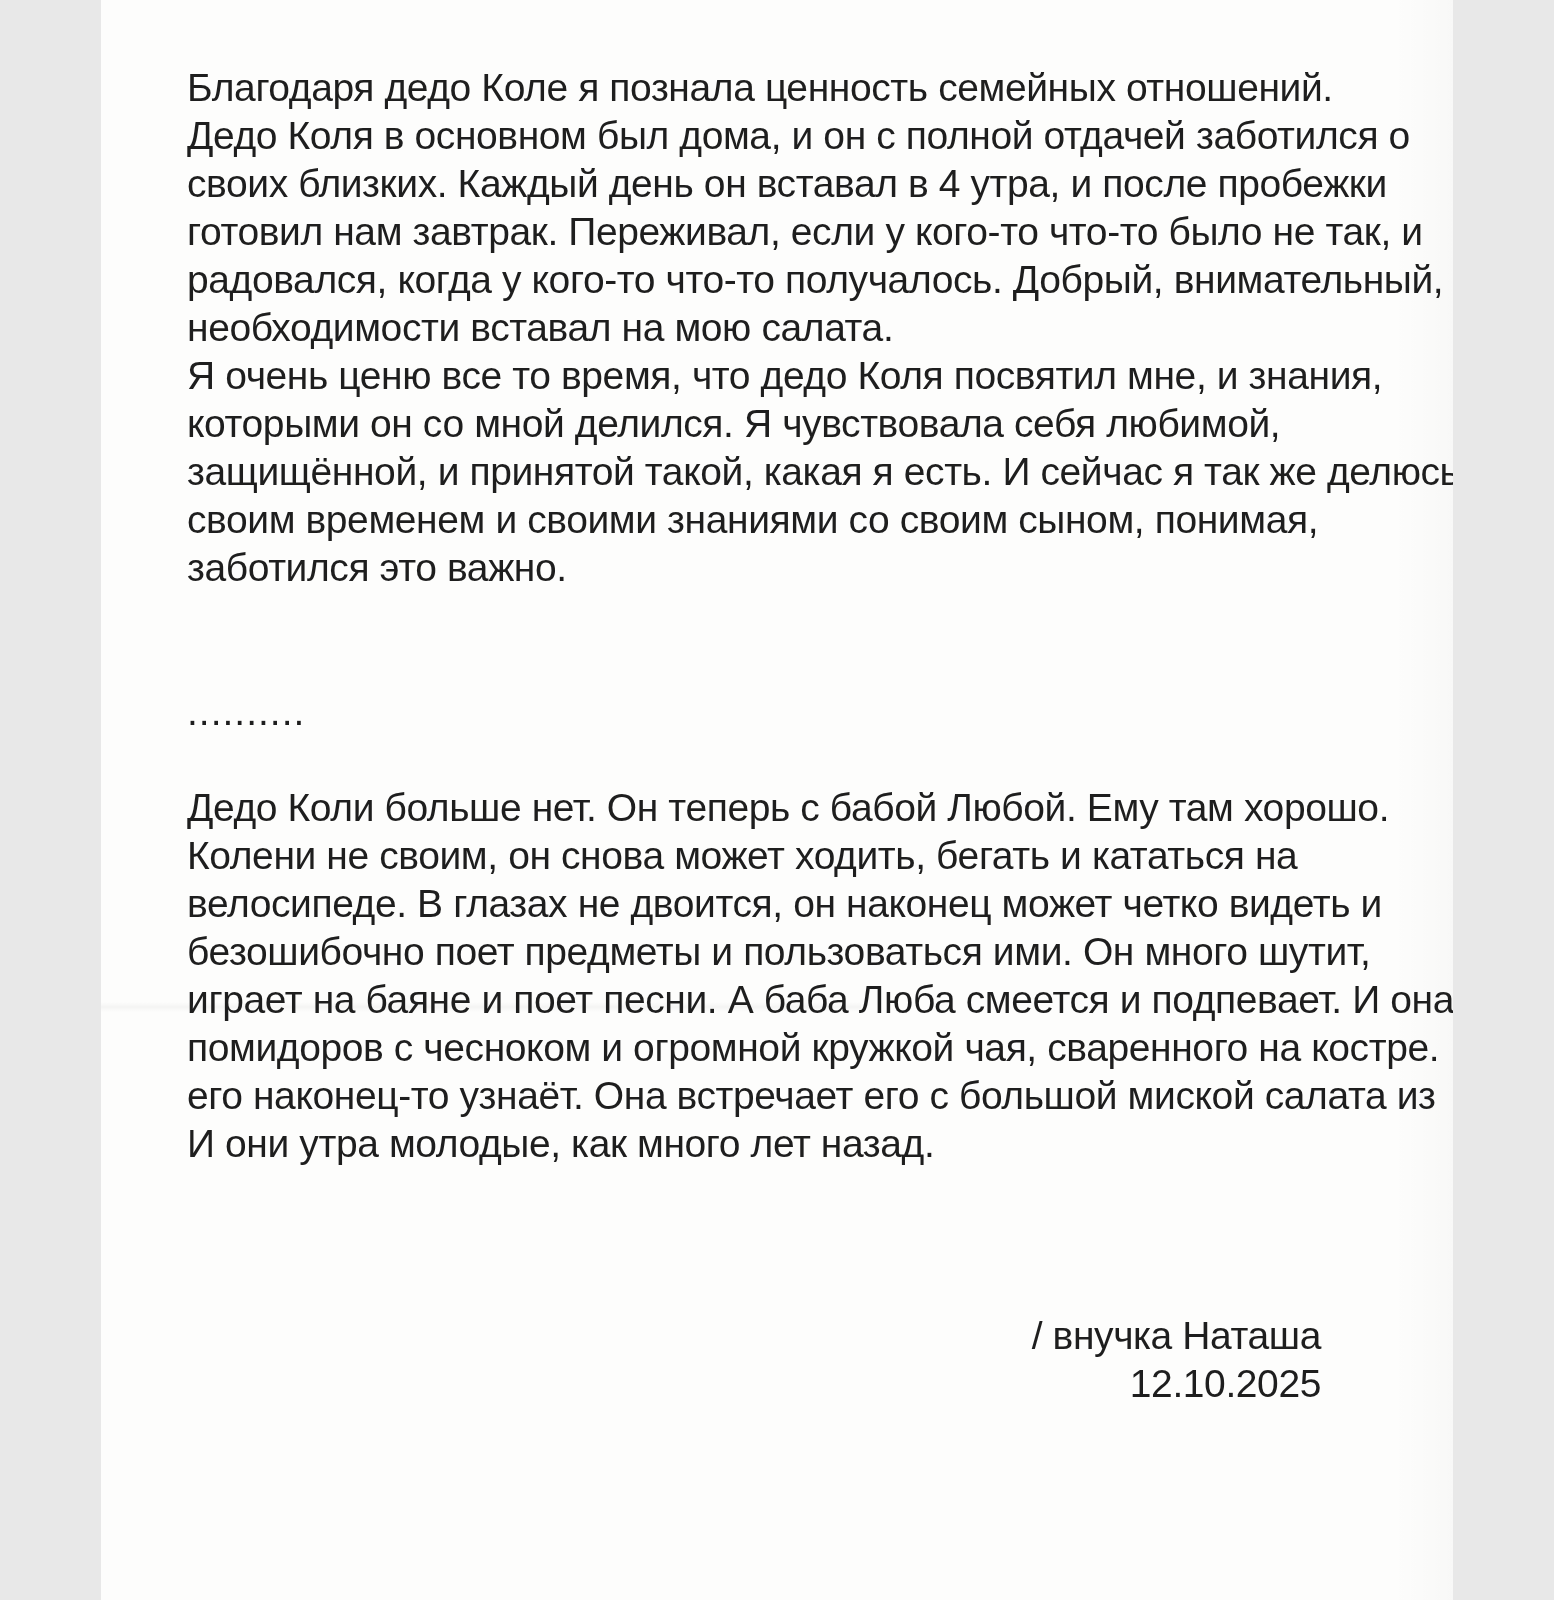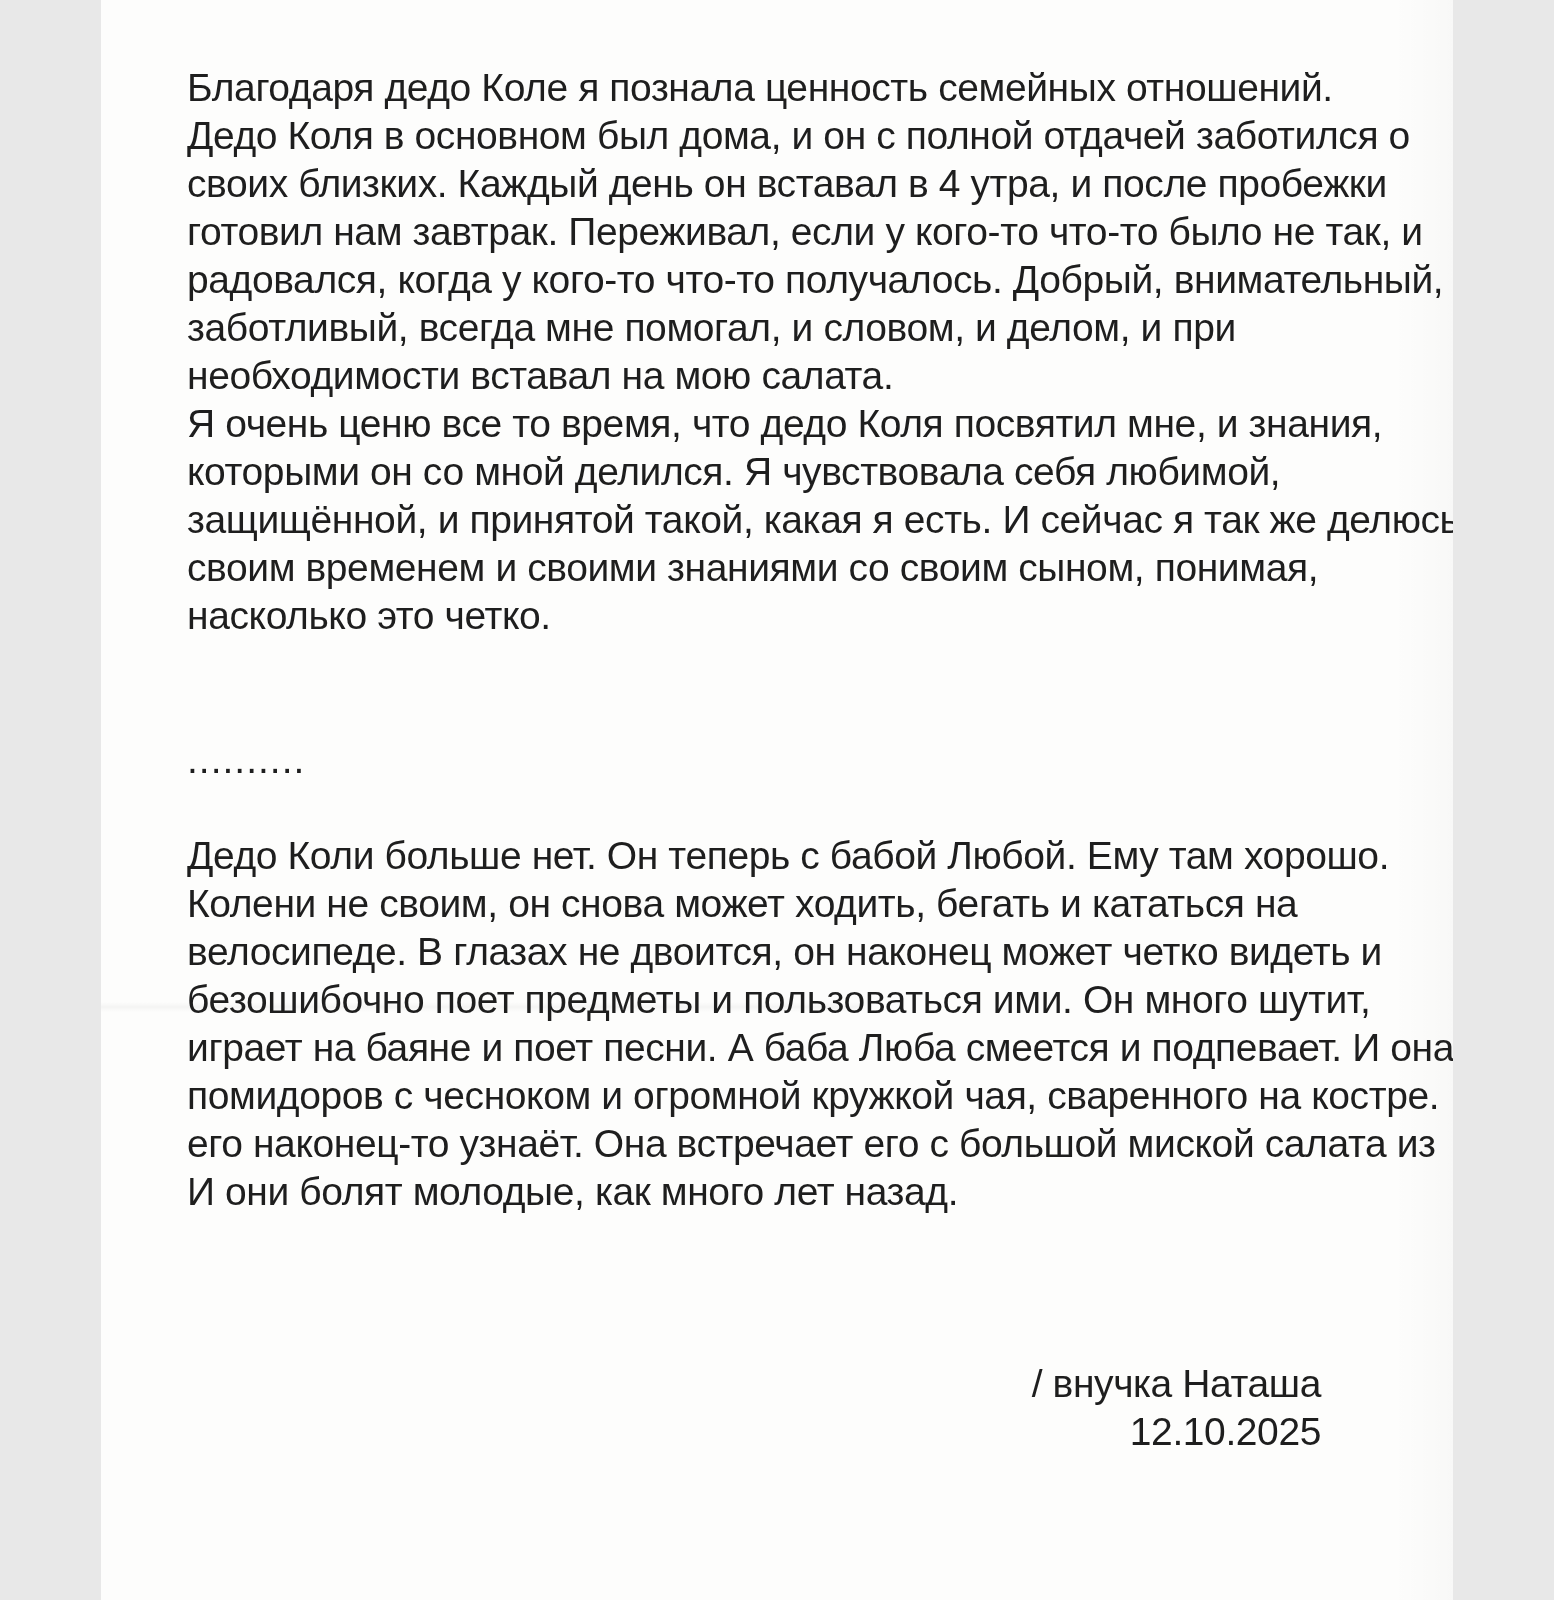--- a/index.html
+++ b/index.html
@@ -77,40 +77,39 @@
   <div class="scan-shade"></div>
 
   <div class="text-block">
 
     <div class="para para-1">
         <div class="line">Благодаря дедо Коле я познала ценность семейных отношений.</div>
         <div class="line">Дедо Коля в основном был дома, и он с полной отдачей заботился о</div>
         <div class="line">своих близких. Каждый день он вставал в 4 утра, и после пробежки</div>
         <div class="line">готовил нам завтрак. Переживал, если у кого-то что-то было не так, и</div>
         <div class="line">радовался, когда у кого-то что-то получалось. Добрый, внимательный,</div>
-        <div class="line">заботливый, всегда мне помогал, и словом, и делом, и при</div>
         <div class="line">необходимости вставал на мою салата.</div>
         <div class="line">Я очень ценю все то время, что дедо Коля посвятил мне, и знания,</div>
         <div class="line">которыми он со мной делился. Я чувствовала себя любимой,</div>
         <div class="line">защищённой, и принятой такой, какая я есть. И сейчас я так же делюсь</div>
         <div class="line">своим временем и своими знаниями со своим сыном, понимая,</div>
-        <div class="line">насколько это четко.</div>
+        <div class="line">заботился это важно.</div>
       </div>
 
     <div class="ellipsis-line">..........</div>
 
     <div class="para para-2">
         <div class="line">Дедо Коли больше нет. Он теперь с бабой Любой. Ему там хорошо.</div>
         <div class="line">Колени не своим, он снова может ходить, бегать и кататься на</div>
         <div class="line">велосипеде. В глазах не двоится, он наконец может четко видеть и</div>
         <div class="line">безошибочно поет предметы и пользоваться ими. Он много шутит,</div>
         <div class="line">играет на баяне и поет песни. А баба Люба смеется и подпевает. И она</div>
         <div class="line">помидоров с чесноком и огромной кружкой чая, сваренного на костре.</div>
         <div class="line">его наконец-то узнаёт. Она встречает его с большой миской салата из</div>
-        <div class="line">И они болят молодые, как много лет назад.</div>
+        <div class="line">И они утра молодые, как много лет назад.</div>
       </div>
 
 
     <div class="signature-block">
       <div>/ внучка Наташа</div>
       <div>12.10.2025</div>
     </div>
 
   </div>
 </div>

